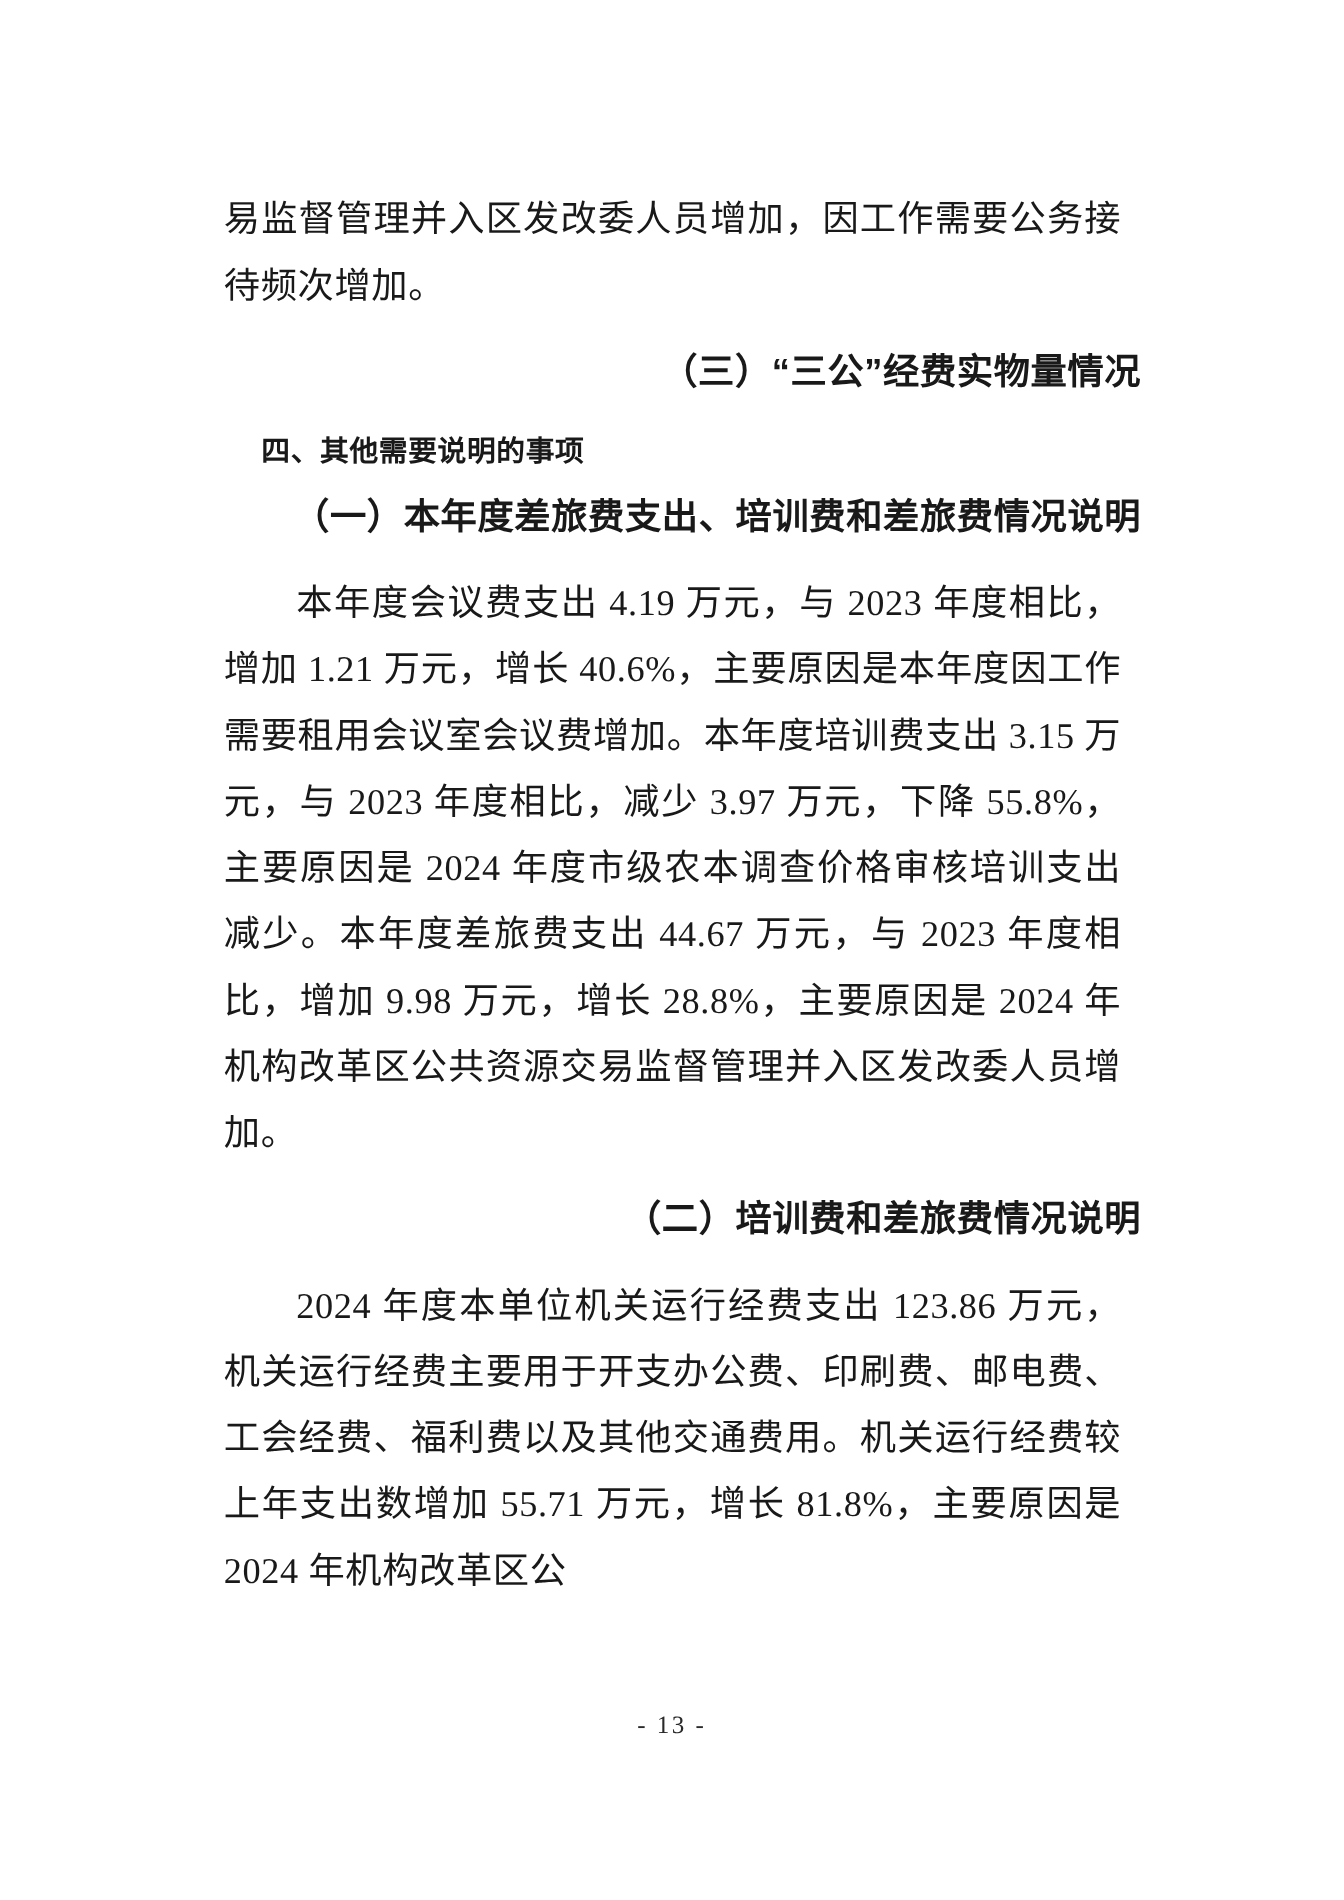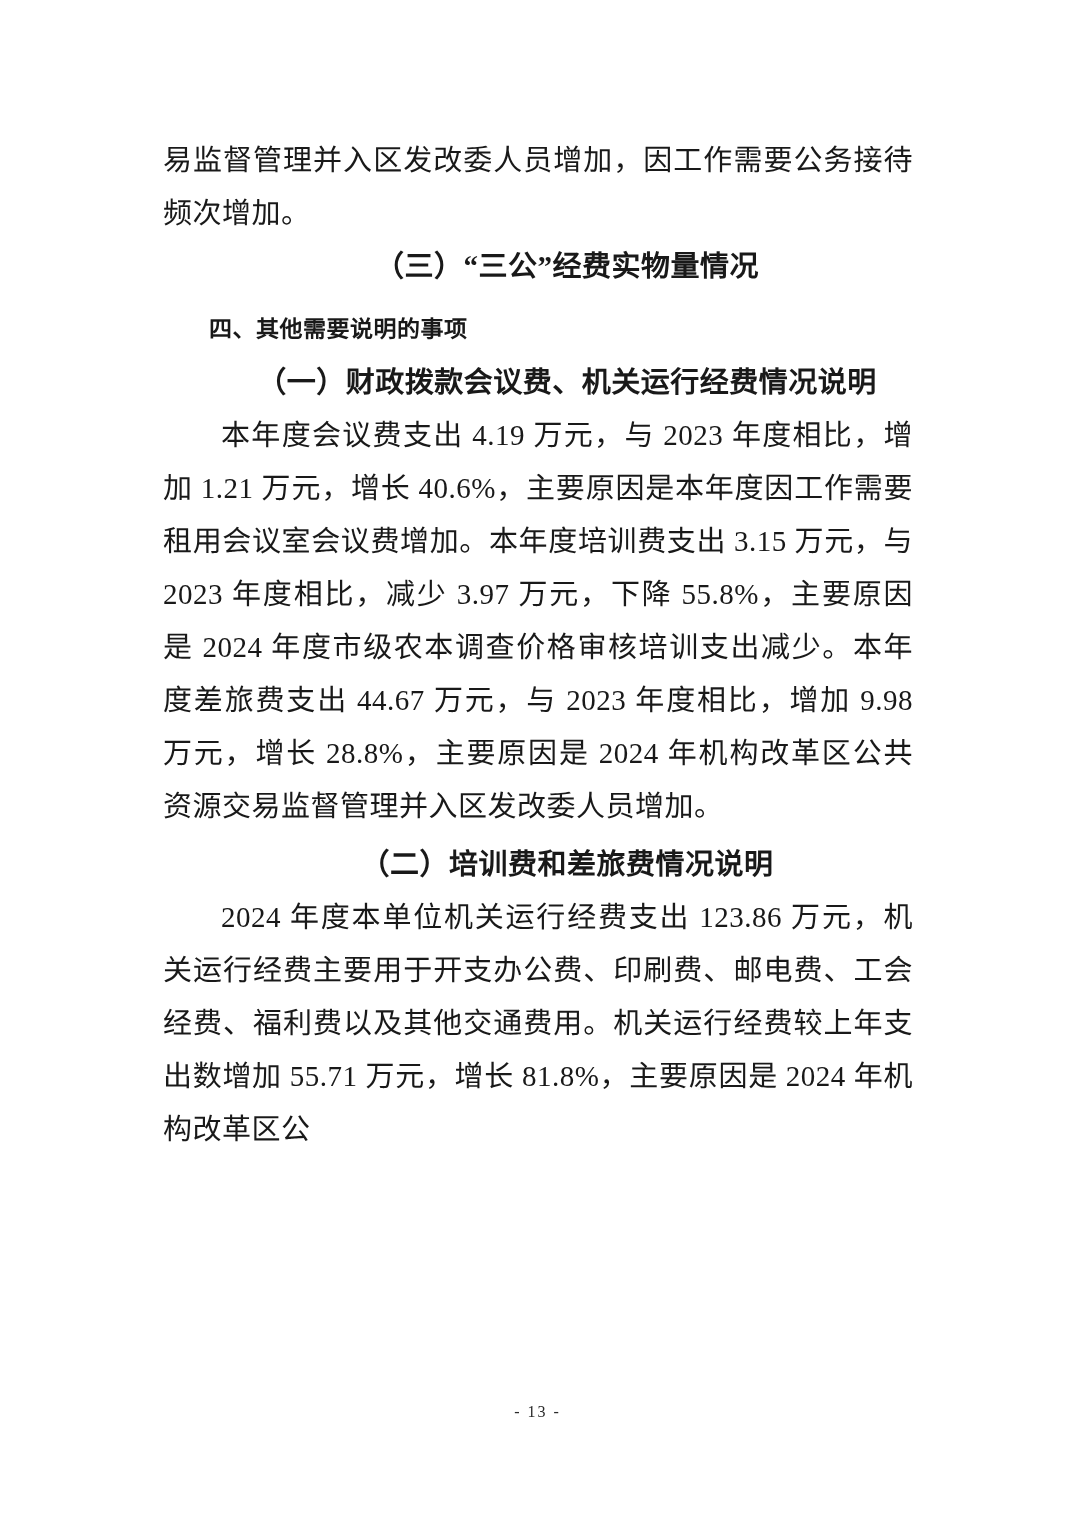--- a/index.html
+++ b/index.html
@@ -17,82 +17,82 @@
     font-family: "Liberation Serif", "DejaVu Serif", serif;
     color: #191919;
   }
   .content {
     position: absolute;
     left: 163px;
     top: 134px;
     width: 750px;
   }
   .para {
-    margin: 0;
+    margin: 16px;
     font-size: 29px;
     line-height: 53px;
     text-align: justify;
     text-justify: inter-character;
     text-indent: 2em;
     font-family: "Liberation Serif", "DejaVu Serif", serif;
     letter-spacing: 0.5px;
   }
   .para.no-indent {
     text-indent: 0;
   }
   .heading-kai {
     margin: 0;
     font-size: 29px;
     line-height: 53px;
     font-weight: 700;
     text-indent: 2em;
-    text-align: center;
-    font-family: Liberation Serif, serif;
+    text-align: right;
+    font-family: Liberation Sans, sans-serif;
     letter-spacing: 0.5px;
   }
   .heading-hei {
     margin: 10px 0 0 0;
     font-size: 23px;
     line-height: 53px;
     font-weight: 700;
     text-indent: 2em;
     text-align: left;
     font-family: "Liberation Sans", "DejaVu Sans", sans-serif;
     letter-spacing: 0.5px;
   }
   .heading-sub2 {
     margin-top: 5px;
   }
   .page-footer {
     position: absolute;
-    top: 1400px;
+    top: 1368px;
     left: 0;
     width: 100%;
     text-align: center;
-    font-size: 16px;
+    font-size: 20px;
     line-height: 24px;
     letter-spacing: 2px;
     color: #2a2a2a;
     font-family: "Liberation Serif", "DejaVu Serif", serif;
   }
 </style>
 </head>
 <body>
 
 <div class="page">
   <main class="content">
 
     <p class="para no-indent">易监督管理并入区发改委人员增加，因工作需要公务接待频次增加。</p>
 
     <h3 class="heading-kai">（三）“三公”经费实物量情况</h3>
 
 
     <h2 class="heading-hei">四、其他需要说明的事项</h2>
 
-    <h3 class="heading-kai">（一）财政拨款会议费、机关运行经费情况说明</h3>
+    <h3 class="heading-kai">（一）本年度差旅费支出、培训费和差旅费情况说明</h3>
 
     <p class="para">本年度会议费支出 4.19 万元，与 2023 年度相比，增加 1.21 万元，增长 40.6%，主要原因是本年度因工作需要租用会议室会议费增加。本年度培训费支出 3.15 万元，与 2023 年度相比，减少 3.97 万元，下降 55.8%，主要原因是 2024 年度市级农本调查价格审核培训支出减少。本年度差旅费支出 44.67 万元，与 2023 年度相比，增加 9.98 万元，增长 28.8%，主要原因是 2024 年机构改革区公共资源交易监督管理并入区发改委人员增加。</p>
 
     <h3 class="heading-kai heading-sub2">（二）培训费和差旅费情况说明</h3>
 
     <p class="para">2024 年度本单位机关运行经费支出 123.86 万元，机关运行经费主要用于开支办公费、印刷费、邮电费、工会经费、福利费以及其他交通费用。机关运行经费较上年支出数增加 55.71 万元，增长 81.8%，主要原因是 2024 年机构改革区公</p>
 
   </main>
 
   <footer class="page-footer">- 13 -</footer>

